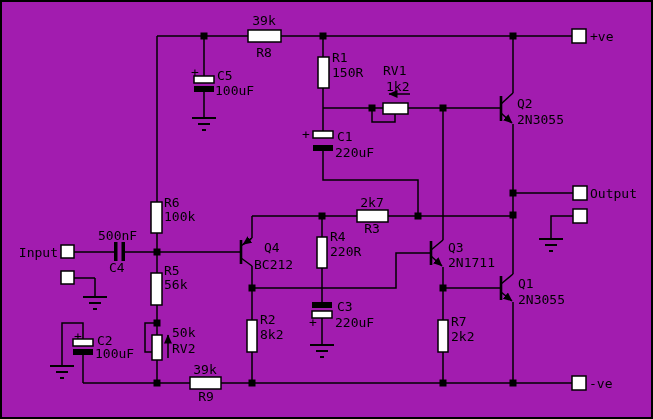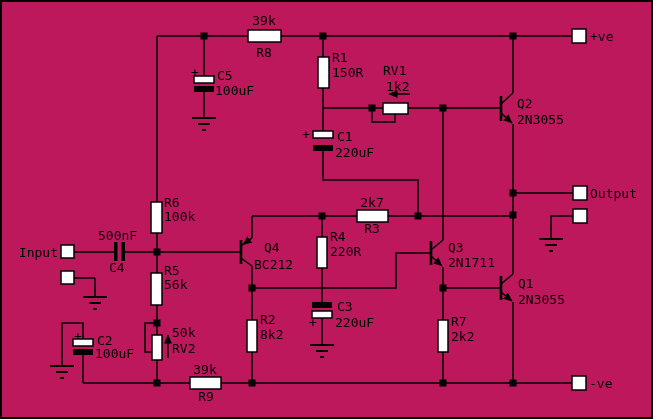--- a/index.html
+++ b/index.html
@@ -1,20 +1,20 @@
 <!DOCTYPE html>
 <html><head>
 <meta charset="utf-8">
 <style>
   html,body{margin:0;padding:0;background:#e8e8e8;}
   #canvas{
     position:relative;
     width:653px;height:419px;
     box-sizing:border-box;
-    background:#be185d;
+    background:#a21caf;
     border:2px solid #000;
     font-family:"DejaVu Sans Mono","Liberation Mono",monospace;
   }
   svg{display:block;}
   .wire{stroke:#000;stroke-width:1.5;fill:none;}
   .bar{stroke:#000;stroke-width:2.6;fill:none;}
   .comp{fill:#fff;stroke:#000;stroke-width:1.5;}
   .solid{fill:#000;stroke:none;}
   .gnd{stroke:#000;stroke-width:2;fill:none;}
   .j{fill:#000;stroke:none;}

